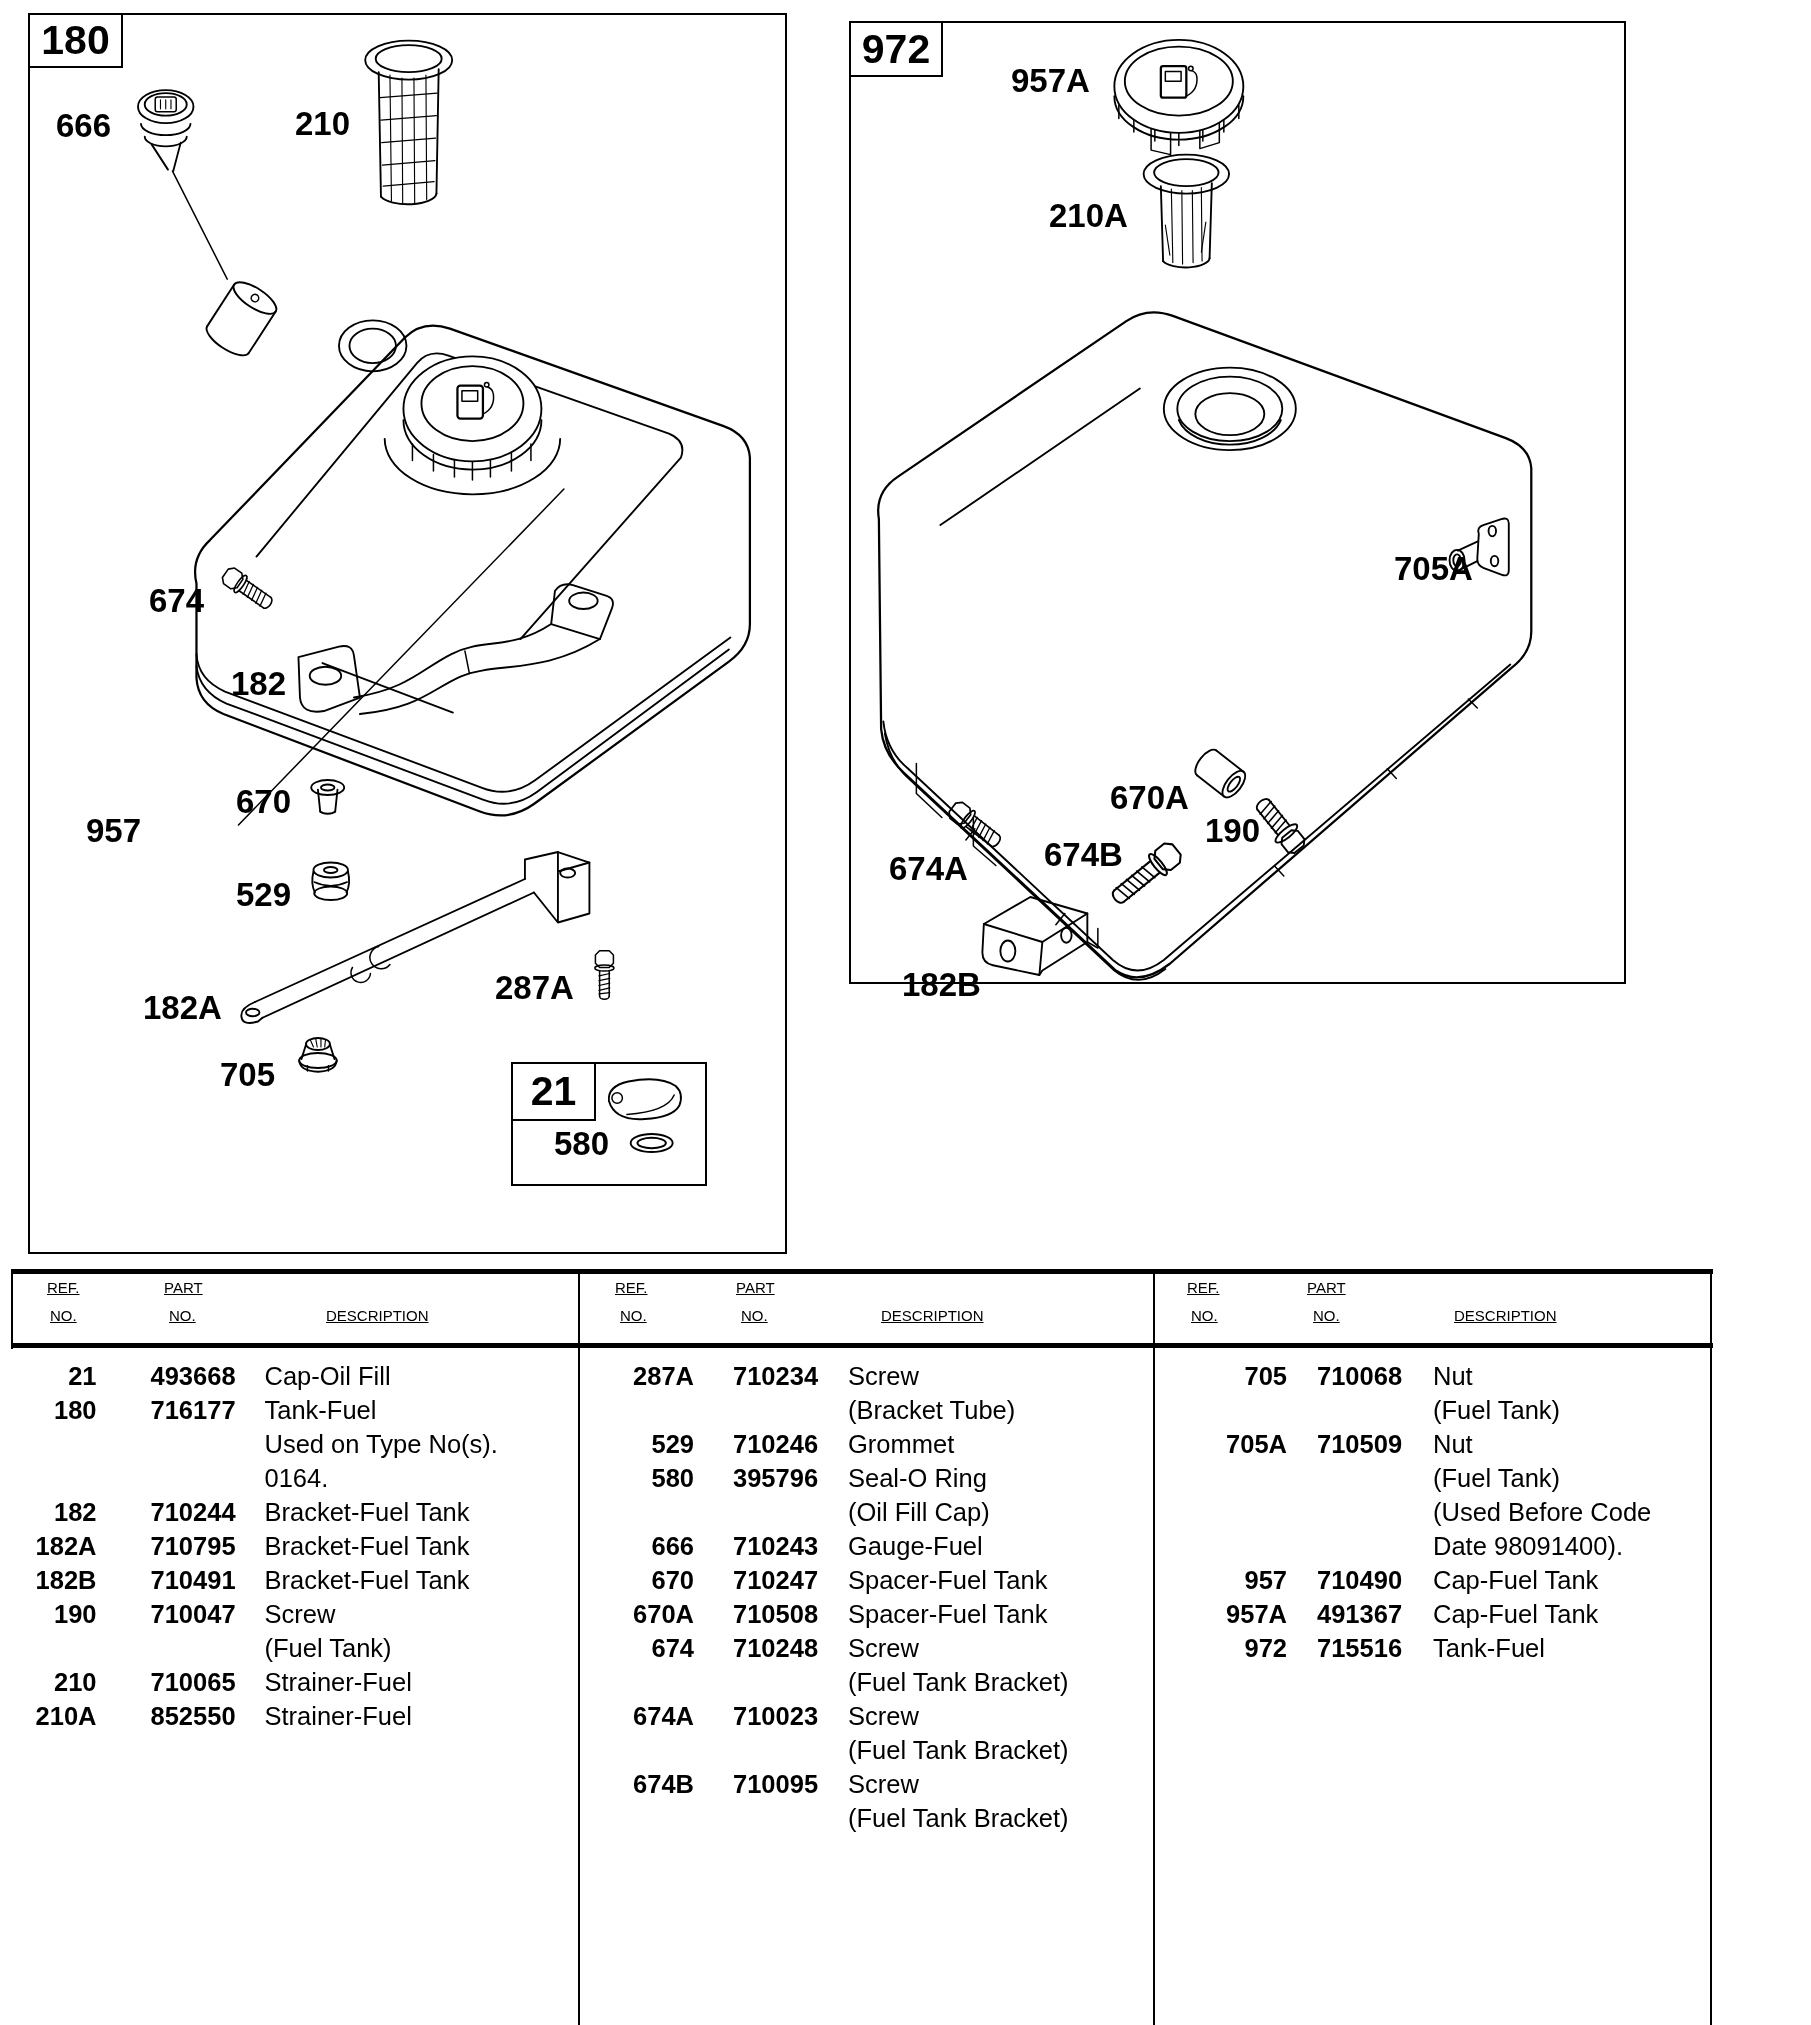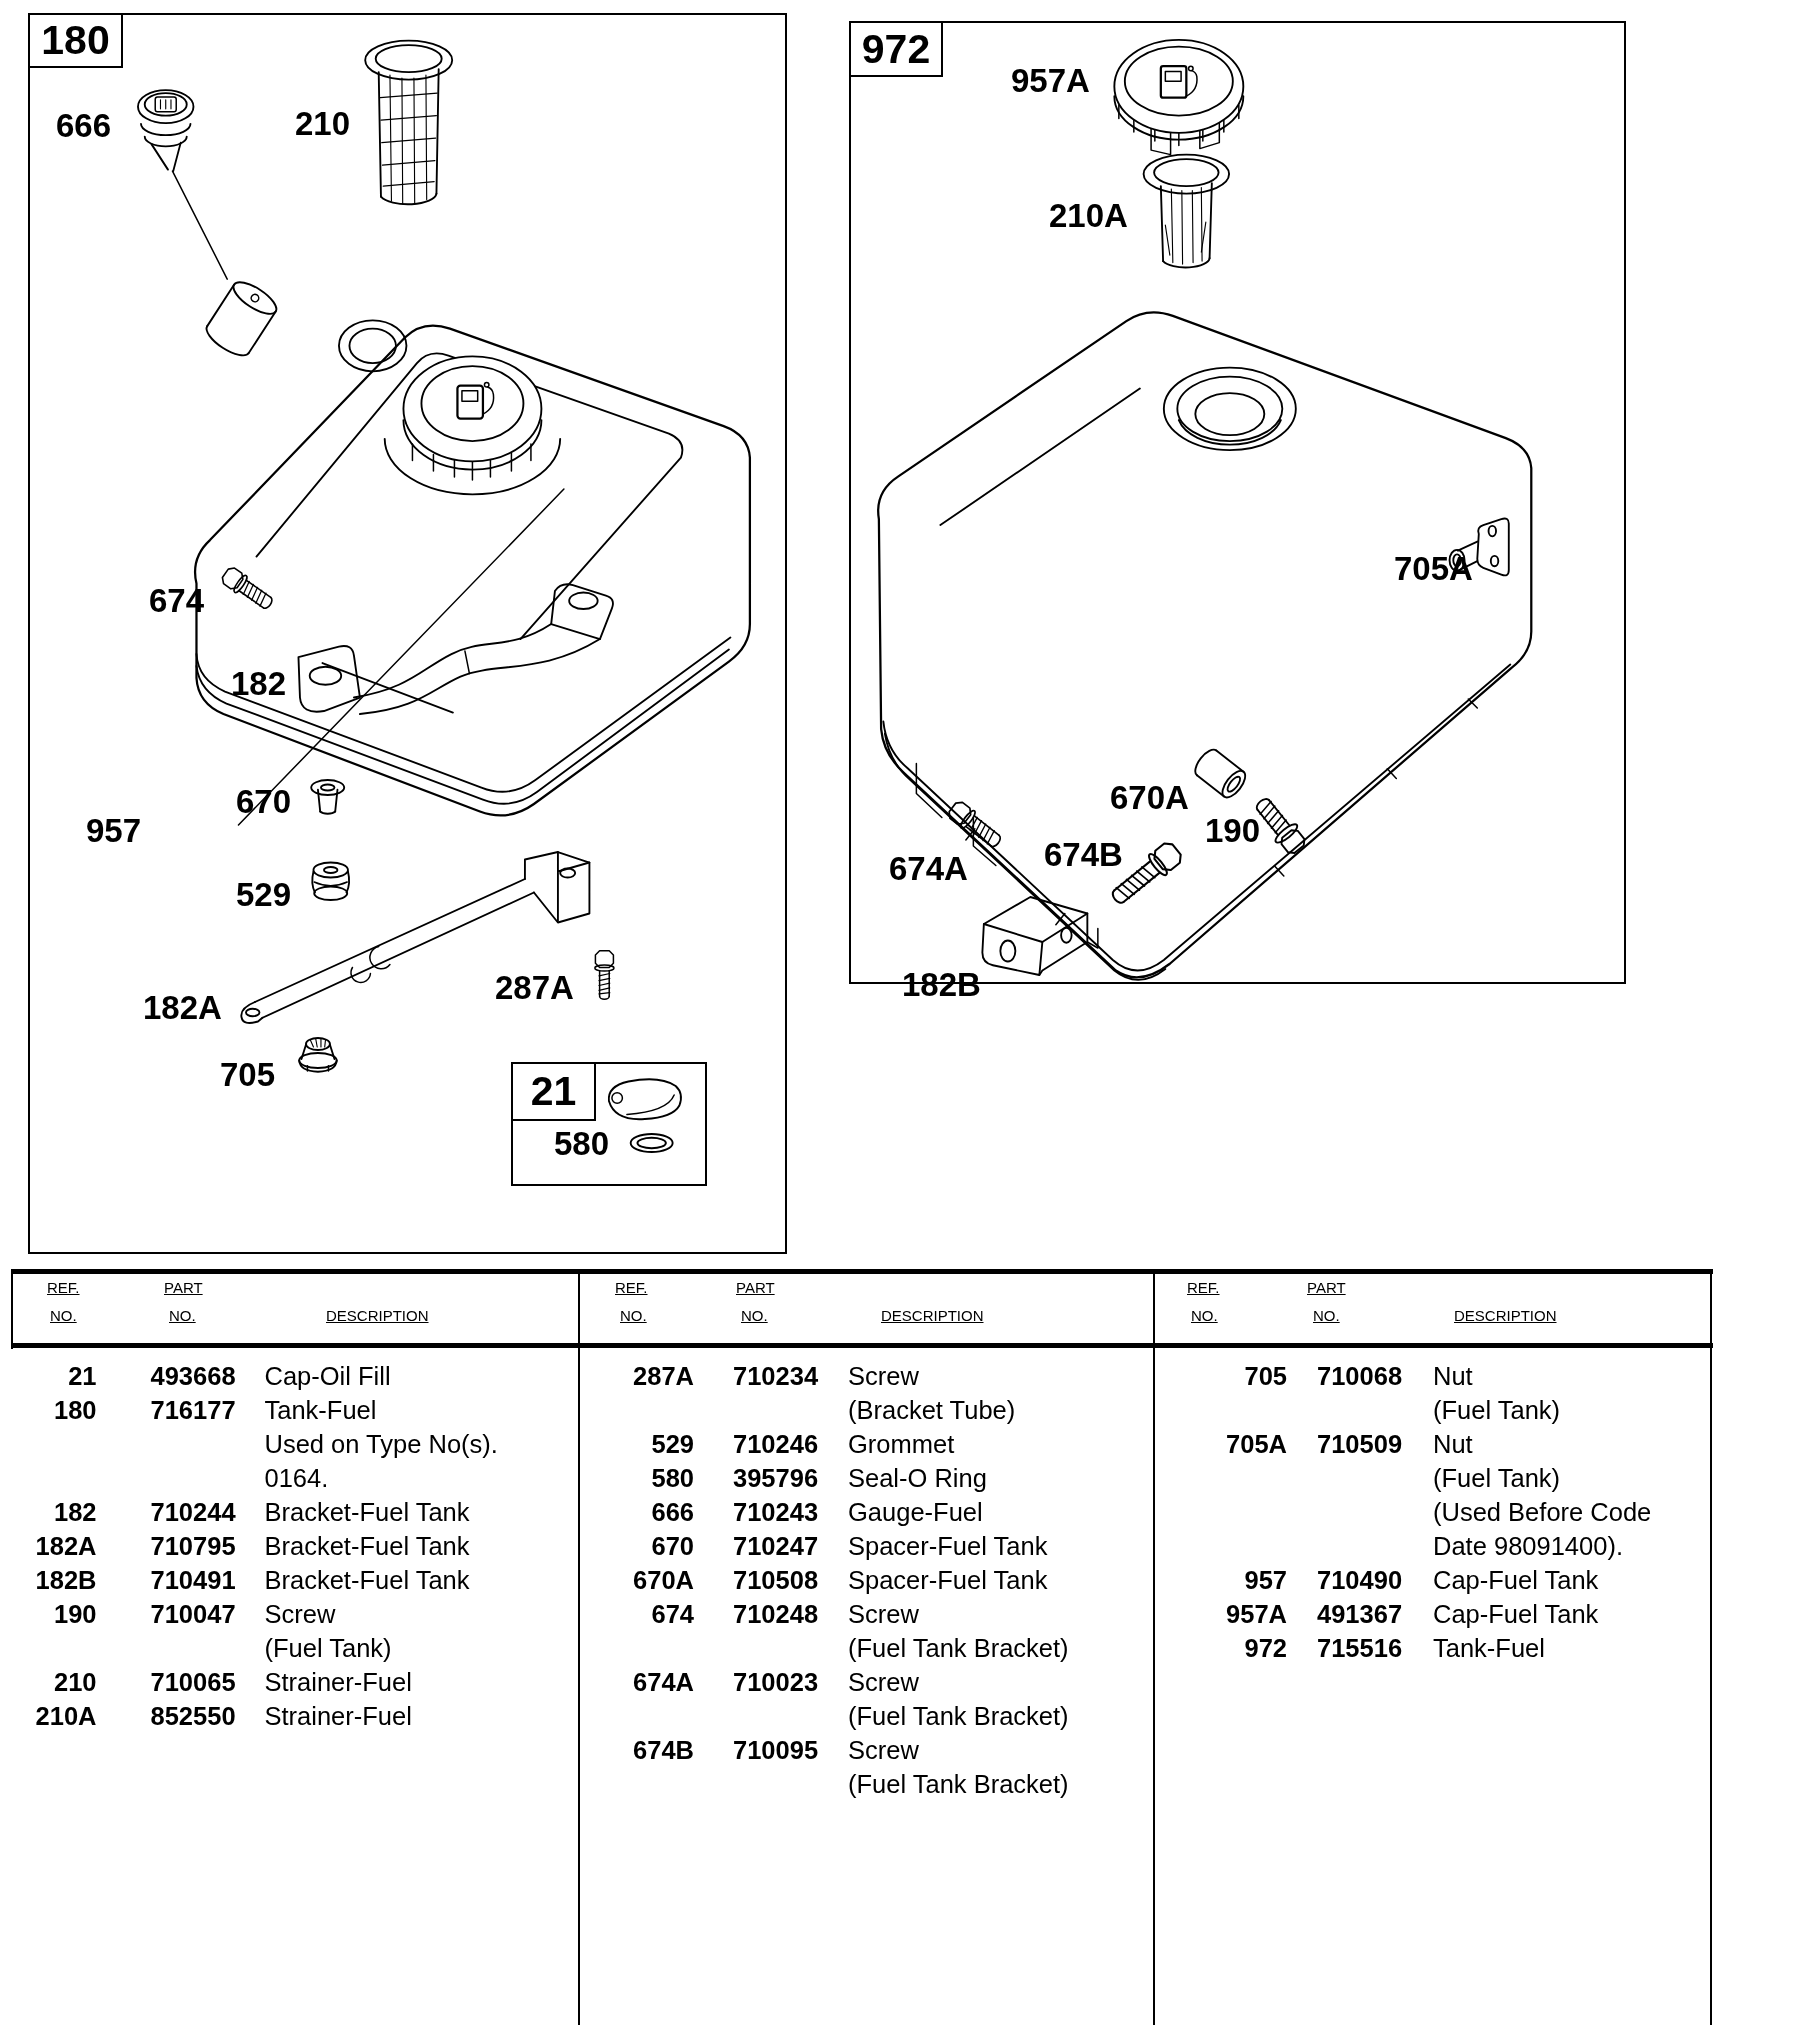--- a/index.html
+++ b/index.html
@@ -372,20 +372,25 @@
         <span class="tref">529</span>
         <span class="tpart">710246</span>
         <span class="tdesc"><b></b><i>Grommet</i></span>
       </div>
       <div class="trow">
         <span class="tref">580</span>
         <span class="tpart">395796</span>
         <span class="tdesc"><b></b><i>Seal-O Ring</i></span>
       </div>
       <div class="trow">
+        <span class="tref"></span>
+        <span class="tpart"></span>
+        <span class="tdesc"><b></b><i>(Oil Fill Cap)</i></span>
+      </div>
+      <div class="trow">
         <span class="tref">666</span>
         <span class="tpart">710243</span>
         <span class="tdesc"><b></b><i>Gauge-Fuel</i></span>
       </div>
       <div class="trow">
         <span class="tref">670</span>
         <span class="tpart">710247</span>
         <span class="tdesc"><b></b><i>Spacer-Fuel Tank</i></span>
       </div>
       <div class="trow">

